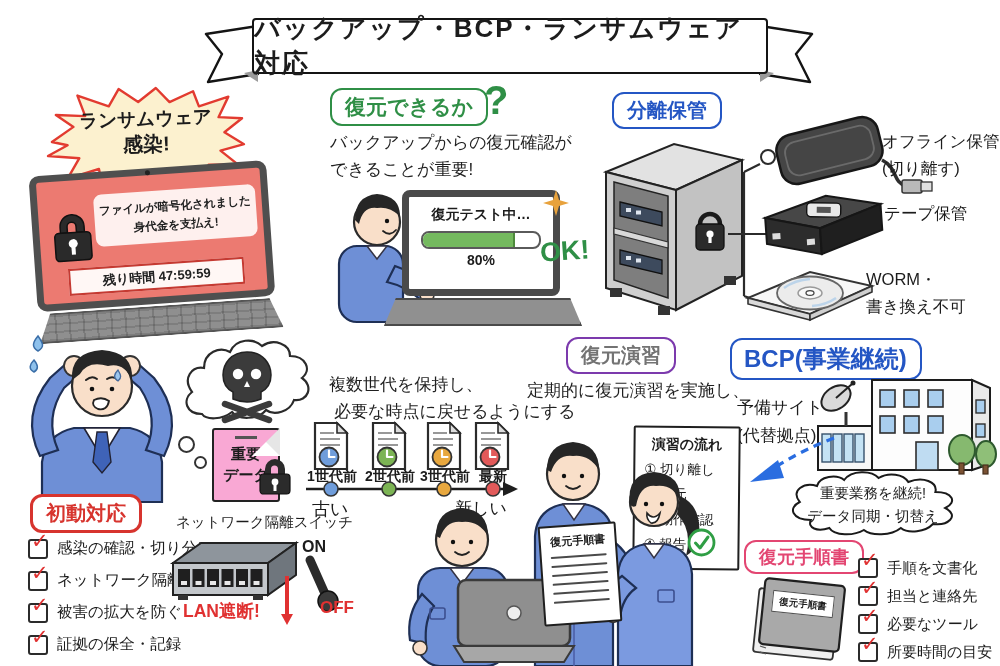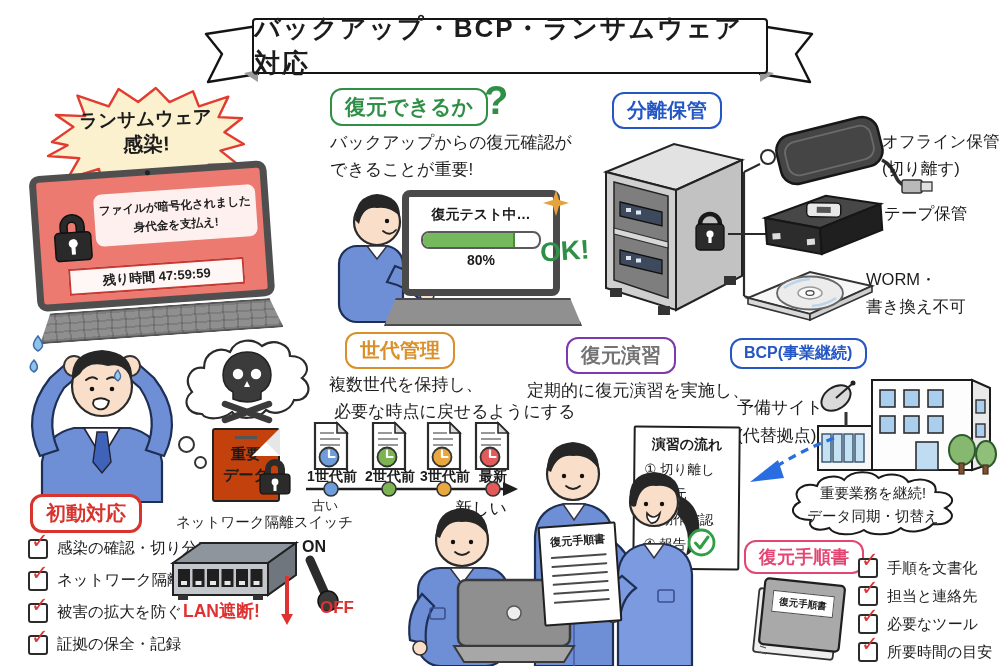--- a/index.html
+++ b/index.html
@@ -12,21 +12,21 @@
     border:2.6px solid #141414;border-radius:4px;display:flex;align-items:center;justify-content:center;z-index:3;}
   #ribbon-band span{font-size:26px;font-weight:700;letter-spacing:2px;}
 
   
   .badge{position:absolute;display:inline-flex;align-items:center;justify-content:center;
     background:#fff;border-radius:12px;font-weight:700;padding:3px 13px;white-space:nowrap;}
   #b-restore{left:330px;top:88px;border:2.6px solid #2f8f46;color:#2f8f46;font-size:21px;}
   #b-storage{left:612px;top:92px;border:2.6px solid #2456c4;color:#2456c4;font-size:20px;}
   #b-gen{left:345px;top:332px;border:2.6px solid #d9902a;color:#d9902a;font-size:20px;}
   #b-drill{left:566px;top:337px;border:2.6px solid #7c3aad;color:#737373;font-size:20px;}
-  #b-bcp{left:730px;top:338px;border:2.6px solid #2456c4;color:#2456c4;font-size:16px;padding-left:12px;}
+  #b-bcp{left:730px;top:338px;border:2.6px solid #2456c4;color:#2456c4;font-size:24px;padding-left:12px;}
   #b-initial{left:30px;top:494px;border:3px solid #d7342e;color:#d7342e;font-size:20px;}
   #b-proc{left:744px;top:540px;border:2.6px solid #e34672;color:#e34672;font-size:18px;}
 
   .desc{position:absolute;font-size:17px;white-space:nowrap;color:#1f1f1f;}
   #restore-desc1{left:330px;top:131px;} #restore-desc2{left:330px;top:158px;}
   #gen-desc1{left:329px;top:373px;} #gen-desc2{left:334px;top:400px;}
   #drill-desc1{left:527px;top:379px;} #drill-desc2{left:527px;top:406px;}
   #qmark{position:absolute;left:484px;top:78px;font-size:40px;font-weight:800;color:#2f8f46;}
   #ok-label{position:absolute;left:540px;top:236px;font-size:27px;font-weight:800;color:#2f8f46;transform:rotate(-4deg);}
 
@@ -48,21 +48,21 @@
     clip-path:polygon(5% 0,95% 0,100% 100%,0 100%);
     background-image:repeating-linear-gradient(90deg,rgba(0,0,0,.15) 0 2px,transparent 2px 14px),
                      repeating-linear-gradient(0deg,rgba(0,0,0,.12) 0 2px,transparent 2px 8px);}
 
   
   .dotc{position:absolute;border:2px solid #333;background:#fff;border-radius:50%;}
   #bub1{left:178px;top:436px;width:13px;height:13px;}
   #bub2{left:194px;top:456px;width:9px;height:9px;}
 
   
-  #data-doc{position:absolute;left:212px;top:428px;width:64px;height:70px;background:#c2410c;border:2.5px solid #222;
+  #data-doc{position:absolute;left:212px;top:428px;width:64px;height:70px;background:#f9a8d4;border:2.5px solid #222;
     border-radius:3px;text-align:center;}
   #data-doc .fold{position:absolute;right:-2px;top:-2px;width:0;height:0;border-left:14px solid #e6e6e6;
     border-top:14px solid #fff;transform:rotate(180deg);border-right:14px solid transparent;border-bottom:14px solid transparent;}
   #data-doc .tline{width:22px;height:3px;background:#555;margin:6px auto 4px auto;}
   #data-doc .t1,#data-doc .t2{font-size:15px;font-weight:700;line-height:21px;}
 
   
   .checklist{position:absolute;}
   .crow{display:flex;align-items:center;gap:9px;margin-bottom:11px;}
   .cbx{position:relative;width:16px;height:16px;border:2.2px solid #2b2b2b;border-radius:3px;background:#fff;flex:none;}
@@ -91,21 +91,21 @@
   #test-base{position:absolute;left:-18px;top:108px;width:194px;height:24px;background:#909090;border:2px solid #4a4a4a;
     clip-path:polygon(6% 0,94% 0,100% 100%,0 100%);}
 
   
   .slabel{position:absolute;font-size:16.5px;line-height:27px;white-space:nowrap;}
   #lbl-offline{left:882px;top:120px;margin-top:8px;} #lbl-tape{left:884px;top:200px;} #lbl-worm{left:866px;top:266px;}
 
   
   .genlabel{position:absolute;top:468px;font-size:14px;font-weight:700;transform:translateX(-50%);white-space:nowrap;}
   #gl1{left:332px;} #gl2{left:390px;} #gl3{left:445px;} #gl4{left:493px;}
-  #lbl-old{position:absolute;left:312px;top:497px;font-size:13px;}
+  #lbl-old{position:absolute;left:312px;top:497px;font-size:18px;}
   #lbl-new{position:absolute;left:455px;top:497px;font-size:17px;}
   .gen-c0 circle.face{fill:#6f9ddb;} .gen-c1 circle.face{fill:#7cb454;}
   .gen-c2 circle.face{fill:#e8a83f;} .gen-c3 circle.face{fill:#e25a5a;}
 
   
   #drill-panel{position:absolute;left:633px;top:426px;width:103px;height:140px;background:#fff;border:2.2px solid #1f1f1f;
     border-radius:2px;transform:rotate(.6deg);z-index:2;}
   #drill-panel .ptitle{font-size:14px;font-weight:700;text-align:center;margin-top:8px;white-space:nowrap;}
   #drill-panel .step{font-size:13.5px;margin:7px 0 0 9px;white-space:nowrap;}
 
@@ -366,21 +366,20 @@
     <ellipse cx="70" cy="37" rx="12" ry="6" fill="#f8f8f8" stroke="#999" stroke-width="1.4"></ellipse>
     <ellipse cx="70" cy="37" rx="4" ry="2.4" fill="#fff" stroke="#444" stroke-width="1.3"></ellipse>
     <path d="M44 32 Q55 24 70 23" stroke="#bcd4ea" stroke-width="2.5" fill="none"></path>
     <path d="M96 42 Q86 49 72 50" stroke="#bcd4ea" stroke-width="2.5" fill="none"></path>
   </svg>
   <div id="lbl-worm" class="slabel">
     <div>WORM・</div>
     <div>書き換え不可</div>
   </div>
 
-  <div id="b-gen" class="badge">世代管理</div>
   <div id="gen-desc2" class="desc">必要な時点に戻せるようにする</div>
   <div id="gen-desc1" class="desc">複数世代を保持し、</div>
 
   <svg class="gen-c0" style="left:312px;top:421px;" width="38" height="50" viewBox="0 0 38 50">
     <path d="M3 2 H25 L35 12 V48 H3 Z" fill="#fff" stroke="#2b2b2b" stroke-width="2.2"></path>
     <path d="M25 2 V12 H35 Z" fill="#ddd" stroke="#2b2b2b" stroke-width="1.6"></path>
     <path d="M8 12 H22 M8 18 H28 M8 24 H28" stroke="#777" stroke-width="1.7"></path>
     <circle class="face" cx="17" cy="36" r="9.5" stroke="#333" stroke-width="1.8"></circle>
     <path d="M17 36 V29.5 M17 36 H22.5" stroke="#fff" stroke-width="2.2" stroke-linecap="round"></path>
   </svg>

